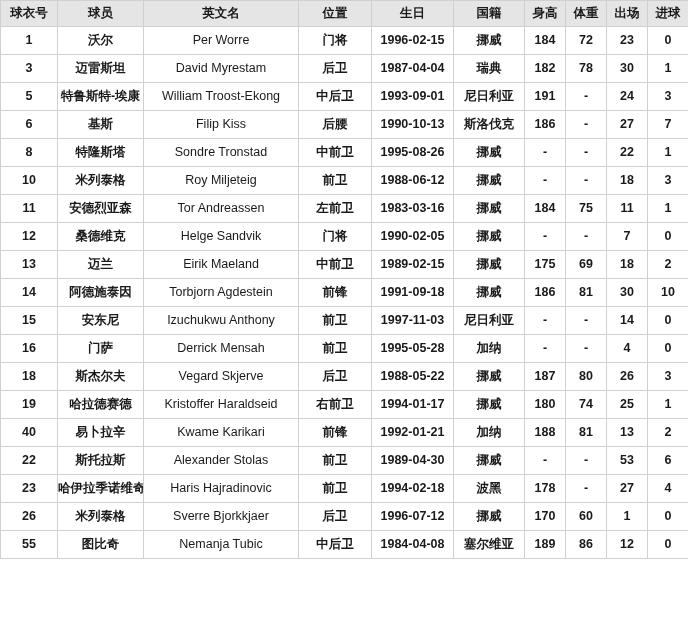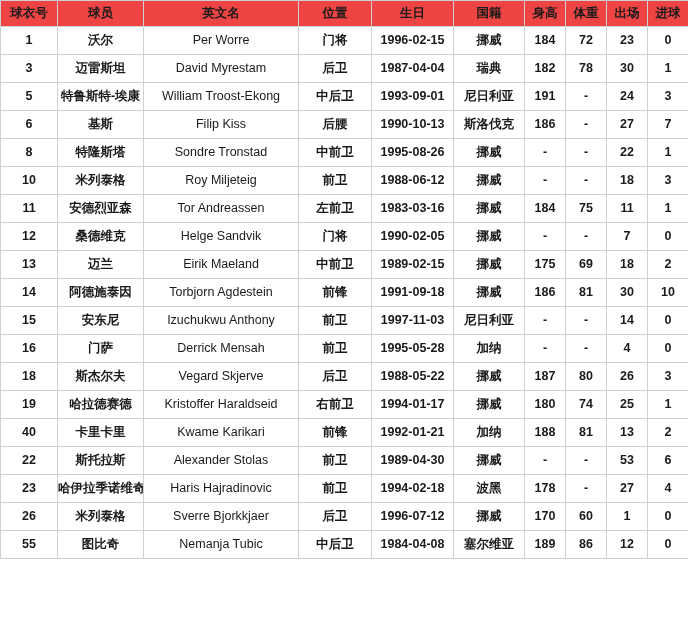--- a/index.html
+++ b/index.html
@@ -25,21 +25,21 @@
     vertical-align: middle;
     font-size: 12.5px;
     color: #1a1a1a;
     padding: 0;
     height: 27px;
     line-height: 27px;
     overflow: hidden;
     white-space: nowrap;
   }
   table.roster thead th {
-    background: #ef4444;
+    background: #e5e5e5;
     font-weight: bold;
     font-size: 12.5px;
     height: 25px;
     line-height: 25px;
   }
   table.roster tbody td {
     font-weight: bold;
   }
   table.roster tbody td.english {
     font-weight: normal;
@@ -250,21 +250,21 @@
         <td>右前卫</td>
         <td>1994-01-17</td>
         <td>挪威</td>
         <td>180</td>
         <td>74</td>
         <td>25</td>
         <td>1</td>
       </tr>
     <tr>
         <td>40</td>
-        <td>卡里卡里</td>
+        <td>易卜拉辛</td>
         <td class="english">Kwame Karikari</td>
         <td>前锋</td>
         <td>1992-01-21</td>
         <td>加纳</td>
         <td>188</td>
         <td>81</td>
         <td>13</td>
         <td>2</td>
       </tr>
     <tr>

